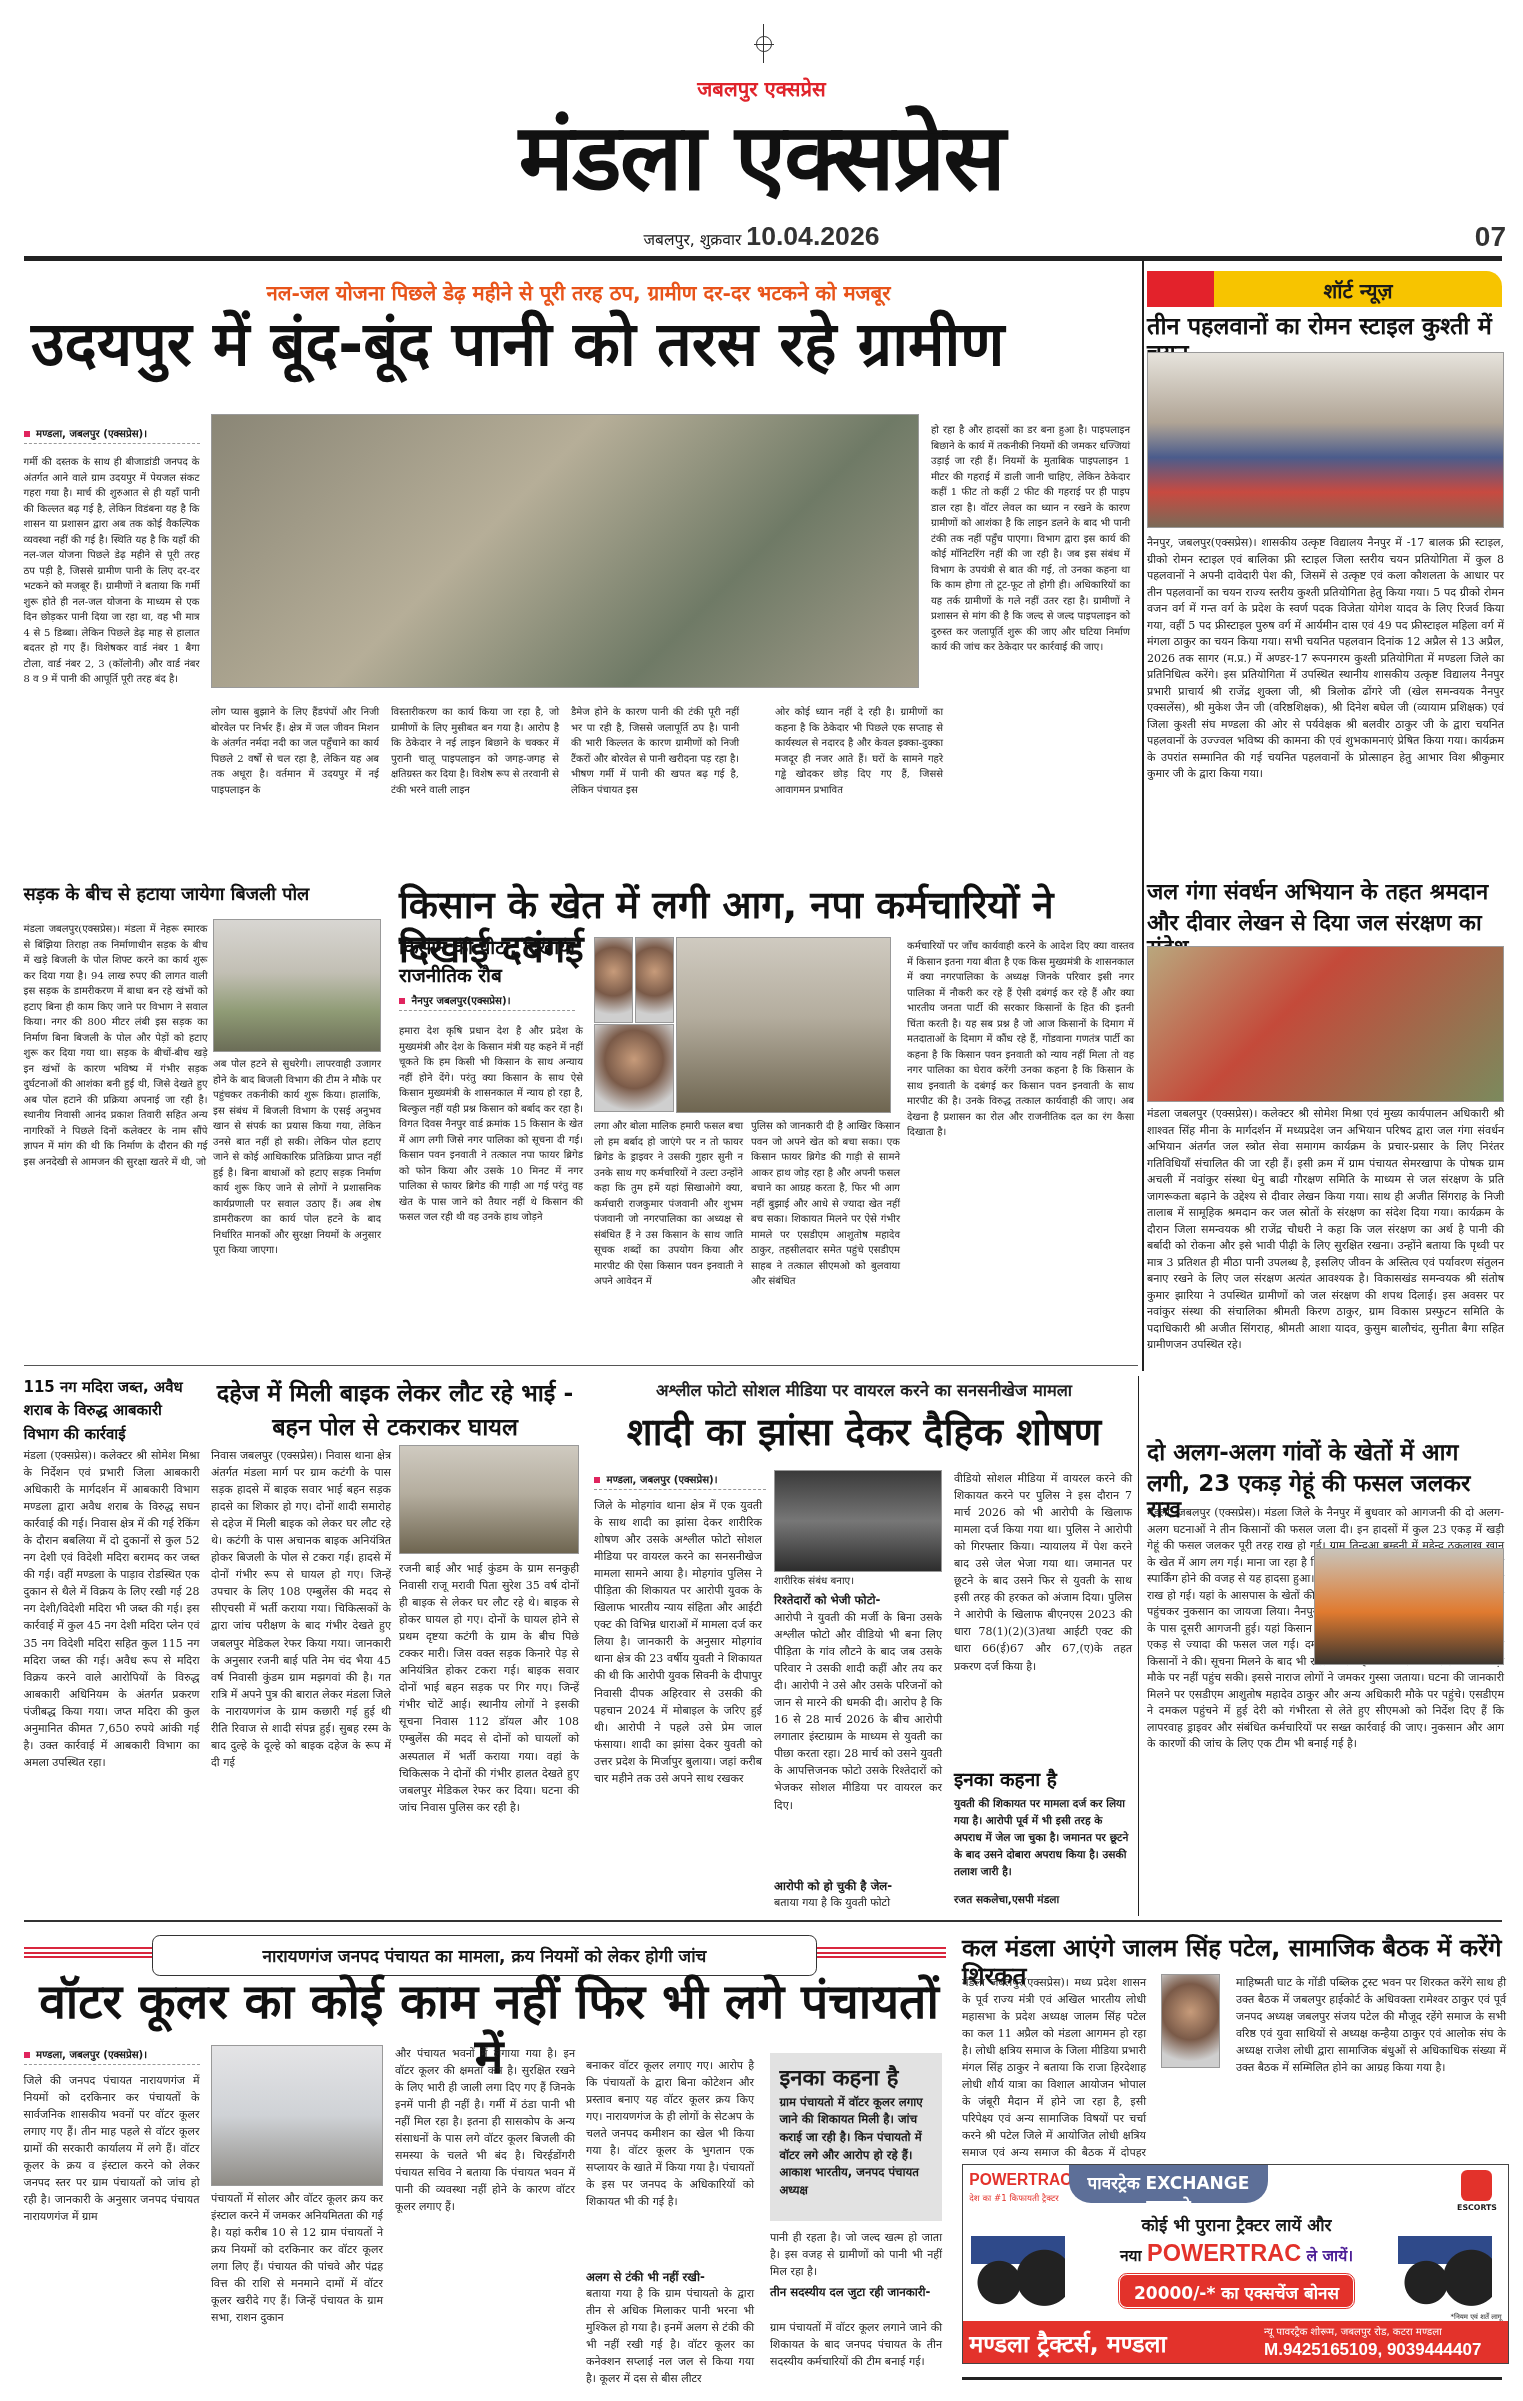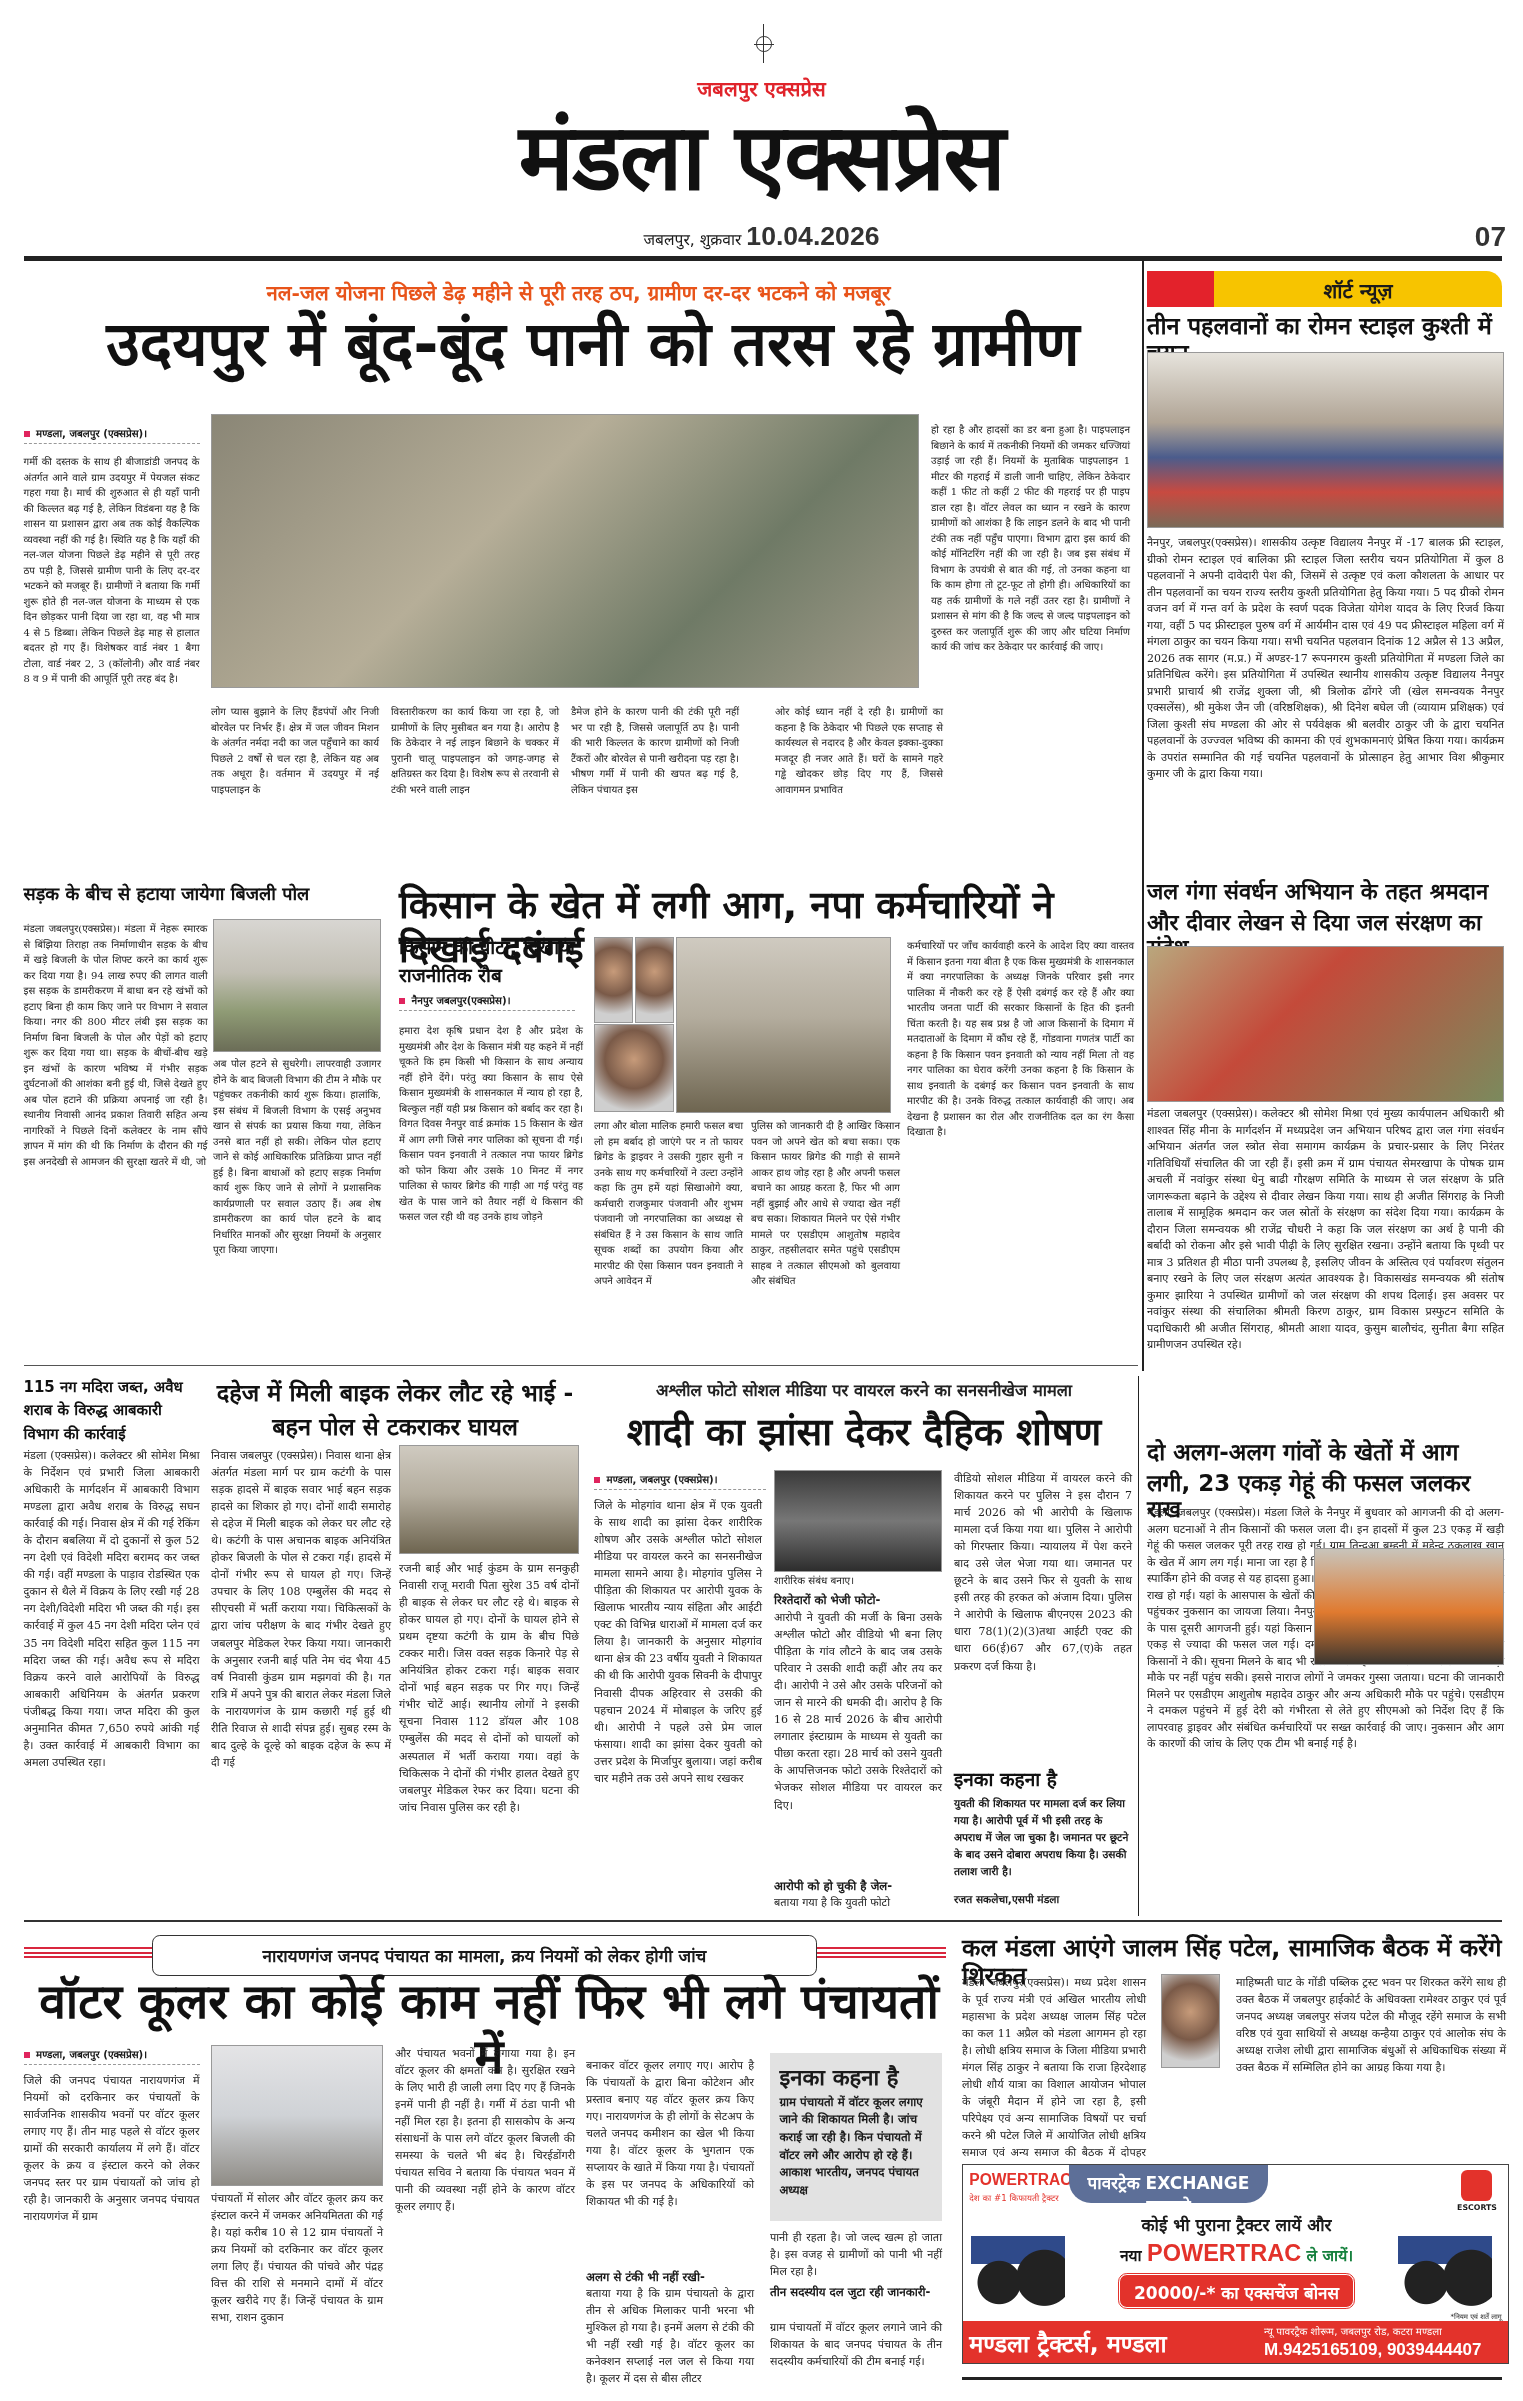--- a/index.html
+++ b/index.html
@@ -69,21 +69,21 @@
 <div class="abs masthead">मंडला एक्सप्रेस</div>
 <div class="abs dateline">
   <span>जबलपुर, शुक्रवार</span>
   <b>10.04.2026</b>
 </div>
 <div class="abs pageno">07</div>
 <div class="abs rule-top"></div>
 <div class="abs vrule" style="left:1142px; top:261px; height:1110px;"></div>
 
 <div class="abs orange-kicker" style="left:23.5px; width:1110px; top:278px; font-size:20.3px;">नल-जल योजना पिछले डेढ़ महीने से पूरी तरह ठप, ग्रामीण दर-दर भटकने को मजबूर</div>
-<div class="abs headline" style="left:38px; width:1110px; top:309px; font-size:61px; text-align:center;">उदयपुर में बूंद-बूंद पानी को तरस रहे ग्रामीण</div>
+<div class="abs headline" style="left:31px; width:1110px; top:309px; font-size:61px; text-align:left;">उदयपुर में बूंद-बूंद पानी को तरस रहे ग्रामीण</div>
 <div class="abs byline" style="left:23.5px; top:426px; width:176px; border-bottom:0.8px dashed #999; padding-bottom:3.1px;"><span class="sq"></span><span>मण्डला, जबलपुर (एक्सप्रेस)।</span></div>
 <div class="abs body" style="left:23.5px; top:454px; width:176px;">गर्मी की दस्तक के साथ ही बीजाडांडी जनपद के अंतर्गत आने वाले ग्राम उदयपुर में पेयजल संकट गहरा गया है। मार्च की शुरुआत से ही यहाँ पानी की किल्लत बढ़ गई है, लेकिन विडंबना यह है कि शासन या प्रशासन द्वारा अब तक कोई वैकल्पिक व्यवस्था नहीं की गई है। स्थिति यह है कि यहाँ की नल-जल योजना पिछले डेढ़ महीने से पूरी तरह ठप पड़ी है, जिससे ग्रामीण पानी के लिए दर-दर भटकने को मजबूर हैं। ग्रामीणों ने बताया कि गर्मी शुरू होते ही नल-जल योजना के माध्यम से एक दिन छोड़कर पानी दिया जा रहा था, वह भी मात्र 4 से 5 डिब्बा। लेकिन पिछले डेढ़ माह से हालात बदतर हो गए हैं। विशेषकर वार्ड नंबर 1 बैगा टोला, वार्ड नंबर 2, 3 (कॉलोनी) और वार्ड नंबर 8 व 9 में पानी की आपूर्ति पूरी तरह बंद है।</div>
 <div class="abs photo" style="left:211px; top:414px; width:708px; height:274px;"></div>
 <div class="abs body" style="left:211px; top:704px; width:168px;">लोग प्यास बुझाने के लिए हैंडपंपों और निजी बोरवेल पर निर्भर हैं। क्षेत्र में जल जीवन मिशन के अंतर्गत नर्मदा नदी का जल पहुँचाने का कार्य पिछले 2 वर्षों से चल रहा है, लेकिन यह अब तक अधूरा है। वर्तमान में उदयपुर में नई पाइपलाइन के</div>
 <div class="abs body" style="left:391px; top:704px; width:168px;">विस्तारीकरण का कार्य किया जा रहा है, जो ग्रामीणों के लिए मुसीबत बन गया है। आरोप है कि ठेकेदार ने नई लाइन बिछाने के चक्कर में पुरानी चालू पाइपलाइन को जगह-जगह से क्षतिग्रस्त कर दिया है। विशेष रूप से तरवानी से टंकी भरने वाली लाइन</div>
 <div class="abs body" style="left:571px; top:704px; width:168px;">डैमेज होने के कारण पानी की टंकी पूरी नहीं भर पा रही है, जिससे जलापूर्ति ठप है। पानी की भारी किल्लत के कारण ग्रामीणों को निजी टैंकरों और बोरवेल से पानी खरीदना पड़ रहा है। भीषण गर्मी में पानी की खपत बढ़ गई है, लेकिन पंचायत इस</div>
 <div class="abs body" style="left:751px; top:704px; width:168px;margin-left:24px;">ओर कोई ध्यान नहीं दे रही है। ग्रामीणों का कहना है कि ठेकेदार भी पिछले एक सप्ताह से कार्यस्थल से नदारद है और केवल इक्का-दुक्का मजदूर ही नजर आते हैं। घरों के सामने गहरे गड्ढे खोदकर छोड़ दिए गए हैं, जिससे आवागमन प्रभावित</div>
 <div class="abs body" style="left:931px; top:422px; width:199px;">हो रहा है और हादसों का डर बना हुआ है। पाइपलाइन बिछाने के कार्य में तकनीकी नियमों की जमकर धज्जियां उड़ाई जा रही हैं। नियमों के मुताबिक पाइपलाइन 1 मीटर की गहराई में डाली जानी चाहिए, लेकिन ठेकेदार कहीं 1 फीट तो कहीं 2 फीट की गहराई पर ही पाइप डाल रहा है। वॉटर लेवल का ध्यान न रखने के कारण ग्रामीणों को आशंका है कि लाइन डलने के बाद भी पानी टंकी तक नहीं पहुँच पाएगा। विभाग द्वारा इस कार्य की कोई मॉनिटरिंग नहीं की जा रही है। जब इस संबंध में विभाग के उपयंत्री से बात की गई, तो उनका कहना था कि काम होगा तो टूट-फूट तो होगी ही। अधिकारियों का यह तर्क ग्रामीणों के गले नहीं उतर रहा है। ग्रामीणों ने प्रशासन से मांग की है कि जल्द से जल्द पाइपलाइन को दुरुस्त कर जलापूर्ति शुरू की जाए और घटिया निर्माण कार्य की जांच कर ठेकेदार पर कार्रवाई की जाए।</div>
 
 <div class="abs short-news-banner">
@@ -179,21 +179,21 @@
   <div class="brandsub">देश का #1 किफायती ट्रैक्टर</div>
   <div class="banner">पावरट्रेक EXCHANGE एक्सपो</div>
   <div class="escorts"></div>
   <div class="escorts-lbl">ESCORTS</div>
   <div class="tractor" style="left:7.8px; top:47px;"></div>
   <div class="tractor" style="right:15.6px; top:47px;"></div>
   <div class="line1">कोई भी पुराना ट्रैक्टर लायें और</div>
   <div class="line2">
     <span style="color:#111; font-size:15.6px; font-family:'DejaVu Sans',sans-serif;">नया</span>
     <span>POWERTRAC</span>
-    <span style="color:#15803d; font-size:15.6px; font-family:'DejaVu Sans',sans-serif;">ले जायें।</span>
+    <span style="color:#4c1d95; font-size:15.6px; font-family:'DejaVu Sans',sans-serif;">ले जायें।</span>
   </div>
   <div class="bonus">20000/-* का एक्सचेंज बोनस</div>
   <div class="terms">*नियम एवं शर्तें लागू</div>
   <div class="footer">
     <div class="dealer">मण्डला ट्रैक्टर्स, मण्डला</div>
     <div class="addr">न्यू पावरट्रैक शोरूम, जबलपुर रोड, कटरा मण्डला</div>
     <div class="phone">M.9425165109, 9039444407</div>
   </div>
 </div>
 <div class="abs rule-bottom"></div>

